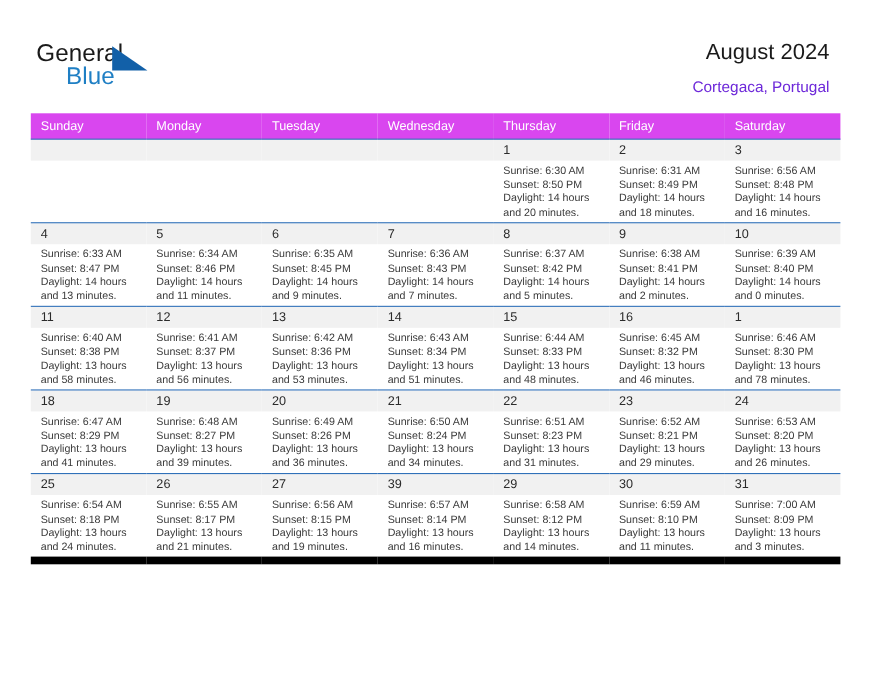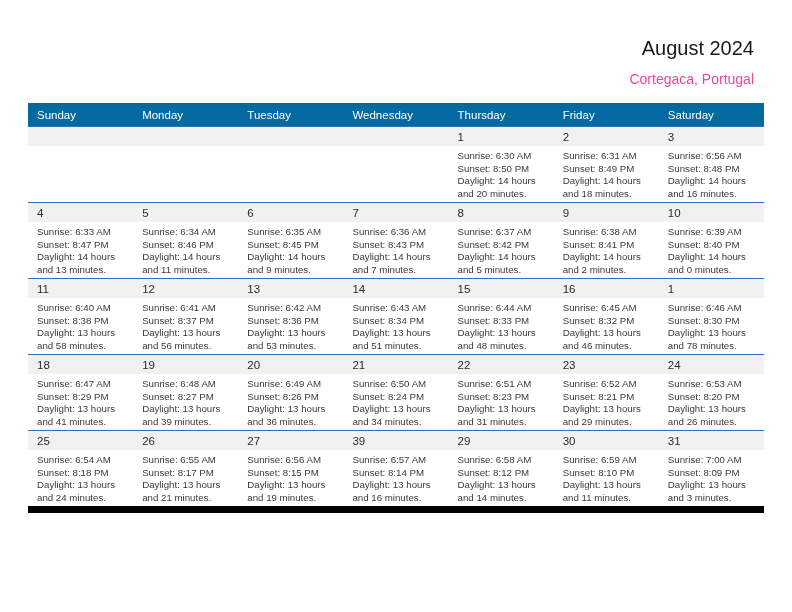--- a/index.html
+++ b/index.html
@@ -70,37 +70,37 @@
     text-align: right;
   }
   .cal-title {
     font-size: 20px;
     color: #1a1a1a;
     line-height: 32px;
     white-space: nowrap;
   }
   .cal-subtitle {
     font-size: 14px;
-    color: #ec4899;
+    color: #6d28d9;
     line-height: 20px;
     margin-top: 5px;
     white-space: nowrap;
   }
 
   
   .calendar {
     position: absolute;
     left: 28px;
     top: 103px;
     width: 736px;
     border-collapse: collapse;
     table-layout: fixed;
   }
   .calendar th {
-    background: #0369a1;
+    background: #d946ef;
     color: #ffffff;
     font-size: 11.5px;
     font-weight: normal;
     text-align: left;
     padding: 5px 0 5px 9px;
     height: 13px;
     border: none;
   }
   .calendar td {
     vertical-align: top;
@@ -135,20 +135,25 @@
     border-bottom: 7px solid #000000;
   }
 </style>
 </head>
 <body>
 
 <div class="page">
 
   <div class="header">
 
+    <div class="logo">
+      <span class="logo-general">General</span>
+      <span class="logo-triangle"></span>
+      <span class="logo-blue">Blue</span>
+    </div>
 
     <div class="title-block">
       <div class="cal-title">August 2024</div>
       <div class="cal-subtitle">Cortegaca, Portugal</div>
     </div>
 
   </div>
 
   <table class="calendar">
     <thead>

